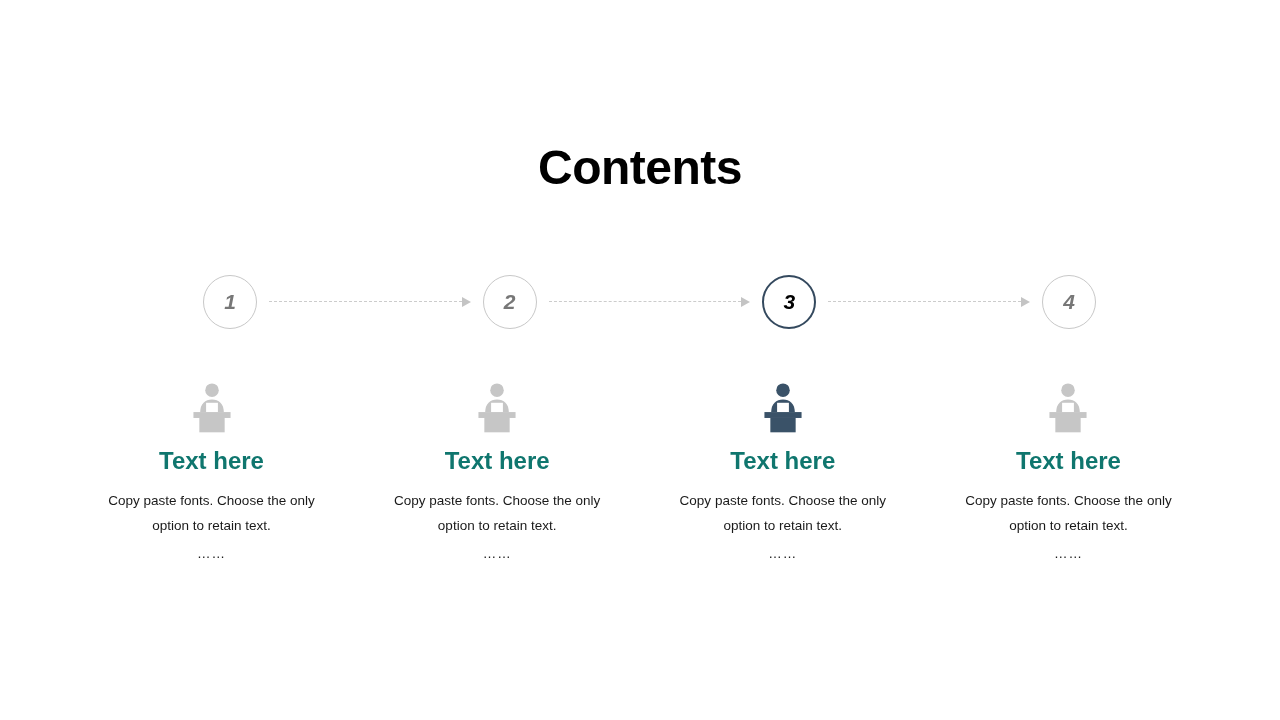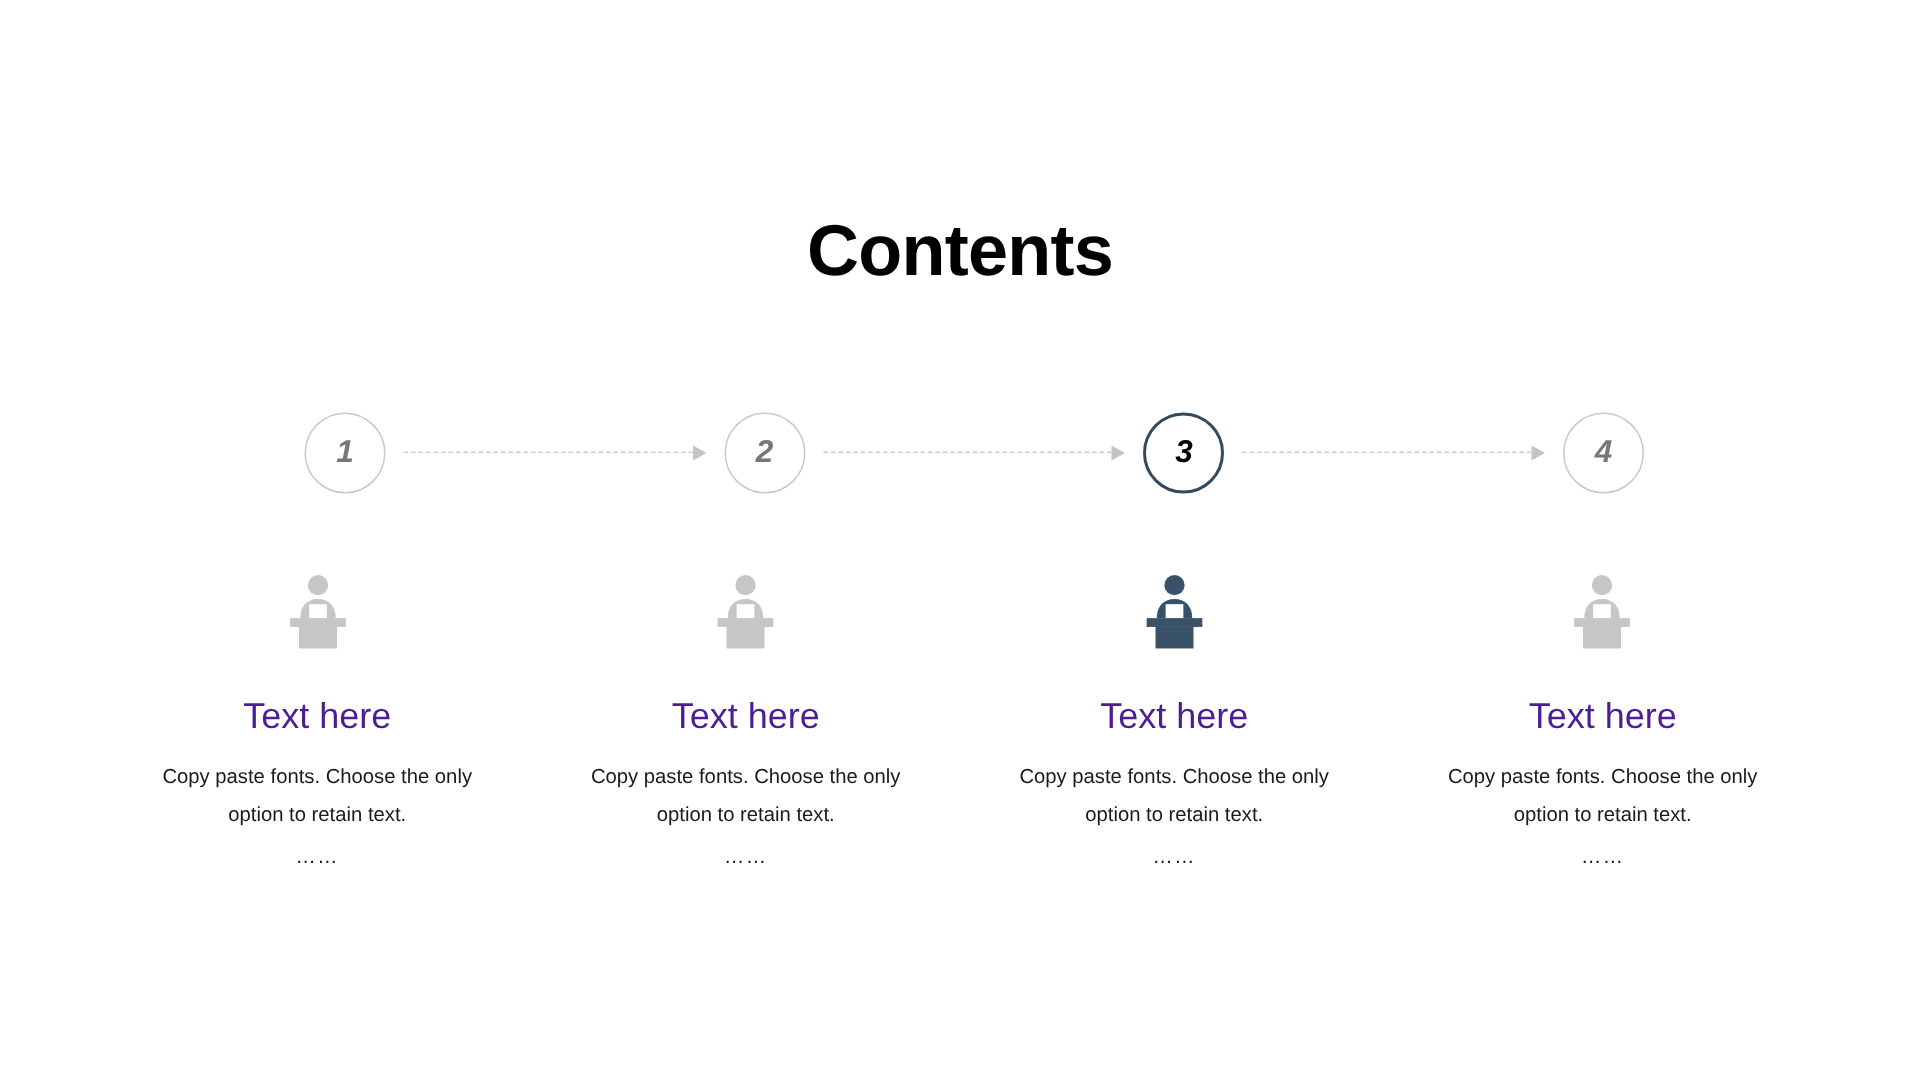--- a/index.html
+++ b/index.html
@@ -108,24 +108,25 @@
   }
 
   .icon-wrap {
     height: 62px;
     display: flex;
     align-items: flex-end;
     justify-content: center;
   }
 
   .col-title {
-    margin-top: 30px;
+    margin-top: 13px;
     font-size: 24px;
-    color: #4c1d95;
+    color: #0f766e;
     line-height: 1.2;
+    font-weight: bold;
   }
 
   .col-desc {
     margin-top: 12px;
     font-size: 13.5px;
     color: #1a1a1a;
     line-height: 1.9;
     padding: 0 6px;
   }
 

